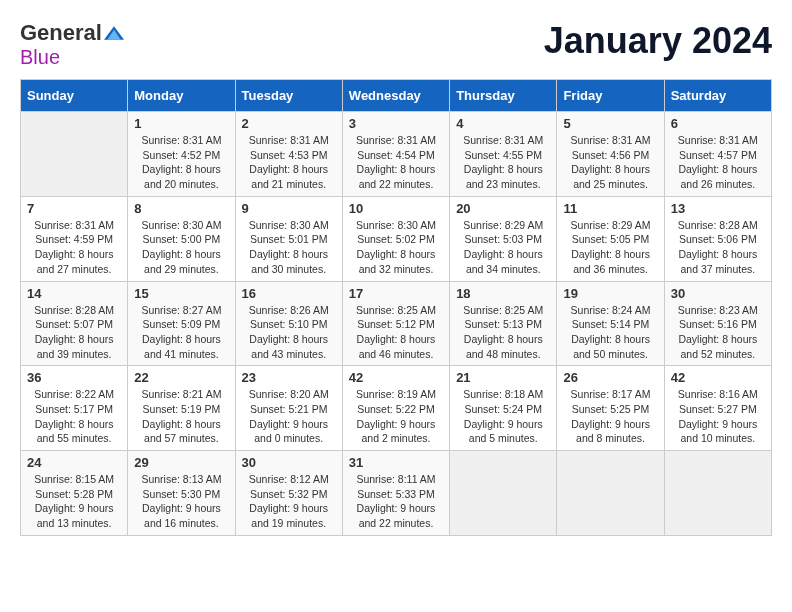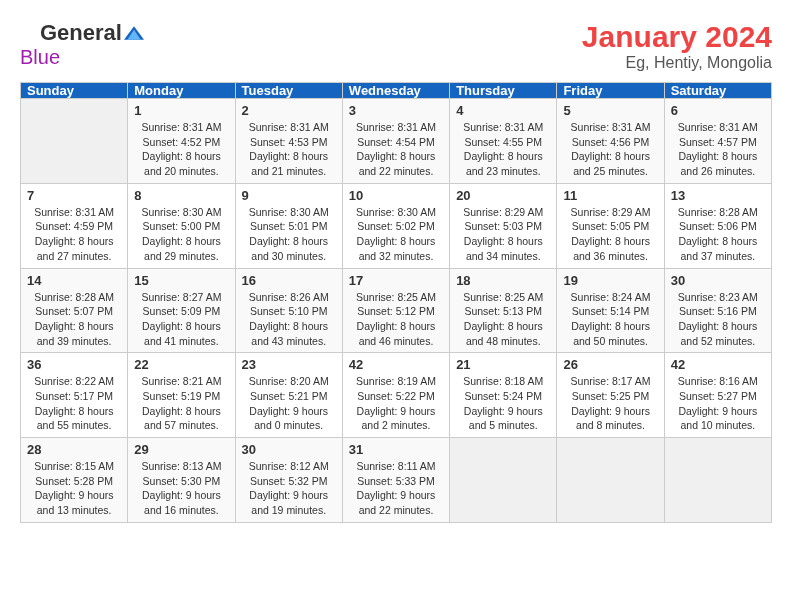--- a/index.html
+++ b/index.html
@@ -17,60 +17,59 @@
       margin-bottom: 10px;
     }
     .logo {
       display: flex;
       flex-direction: column;
       align-items: flex-start;
     }
     .logo-text {
       display: flex;
       align-items: center;
-      margin-left: 20px;
     }
     .logo-general {
       font-size: 22px;
       font-weight: bold;
       color: #333;
     }
     .logo-blue {
       font-size: 20px;
       font-weight: normal;
       color: #a21caf;
     }
     .logo-icon {
       width: 20px;
       height: 20px;
       margin-left: 2px;
     }
     .title-block {
       text-align: right;
     }
     .month-title {
-      font-size: 30px;
-      font-weight: bold;
-      color: #ef4444;
+      font-size: 36px;
+      font-weight: bold;
+      color: #0f172a;
       margin-left: 27px;
     }
     .location {
       font-size: 16px;
       color: #555;
     }
     .calendar {
       width: 100%;
       border-collapse: collapse;
     }
     .calendar thead tr {
       background-color: #1565c0;
       color: #fff;
     }
     .calendar thead th {
-      padding: 0 6px;
+      padding: 8px 6px;
       font-size: 13px;
       font-weight: bold;
       text-align: left;
       border: 1px solid #ccc;
     }
     .calendar tbody td {
       vertical-align: top;
       border: 1px solid #ccc;
       padding: 4px 6px;
       width: calc(100% / 7);
@@ -110,21 +109,20 @@
       <span class="logo-general">General</span>
       <svg class="logo-icon" viewBox="0 0 30 20" xmlns="http://www.w3.org/2000/svg">
         <polygon points="0,20 15,0 30,20" fill="#1565c0"></polygon>
         <polygon points="5,20 15,5 25,20" fill="#64b5f6"></polygon>
       </svg>
     </div>
     <span class="logo-blue">Blue</span>
   </div>
   <div class="title-block">
     <div class="month-title">January 2024</div>
-    <div class="location">Eg, Hentiy, Mongolia</div>
   </div>
 </div>
 
 <table class="calendar">
   <thead>
     <tr>
     <th>Sunday</th>
         <th>Monday</th>
         <th>Tuesday</th>
         <th>Wednesday</th>
@@ -246,21 +244,21 @@
           <span class="day-number">26</span>
           <div class="day-info">Sunrise: 8:17 AM<br>Sunset: 5:25 PM<br>Daylight: 9 hours and 8 minutes.</div>
         </td>
         <td>
           <span class="day-number">42</span>
           <div class="day-info">Sunrise: 8:16 AM<br>Sunset: 5:27 PM<br>Daylight: 9 hours and 10 minutes.</div>
         </td>
       </tr>
       <tr>
         <td>
-          <span class="day-number">28</span>
+          <span class="day-number">24</span>
           <div class="day-info">Sunrise: 8:15 AM<br>Sunset: 5:28 PM<br>Daylight: 9 hours and 13 minutes.</div>
         </td>
         <td>
           <span class="day-number">29</span>
           <div class="day-info">Sunrise: 8:13 AM<br>Sunset: 5:30 PM<br>Daylight: 9 hours and 16 minutes.</div>
         </td>
         <td>
           <span class="day-number">30</span>
           <div class="day-info">Sunrise: 8:12 AM<br>Sunset: 5:32 PM<br>Daylight: 9 hours and 19 minutes.</div>
         </td>

